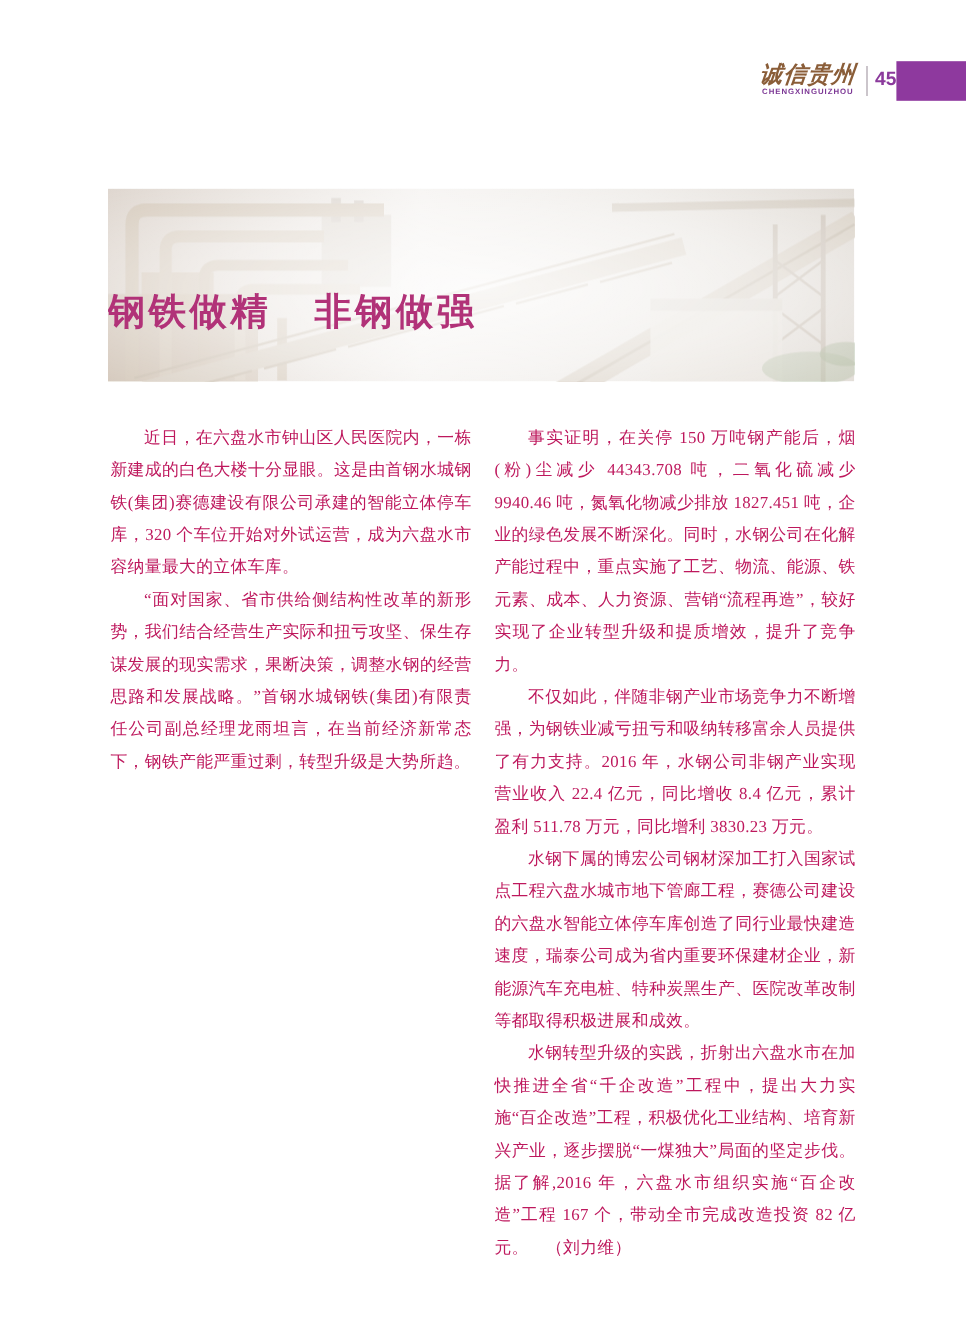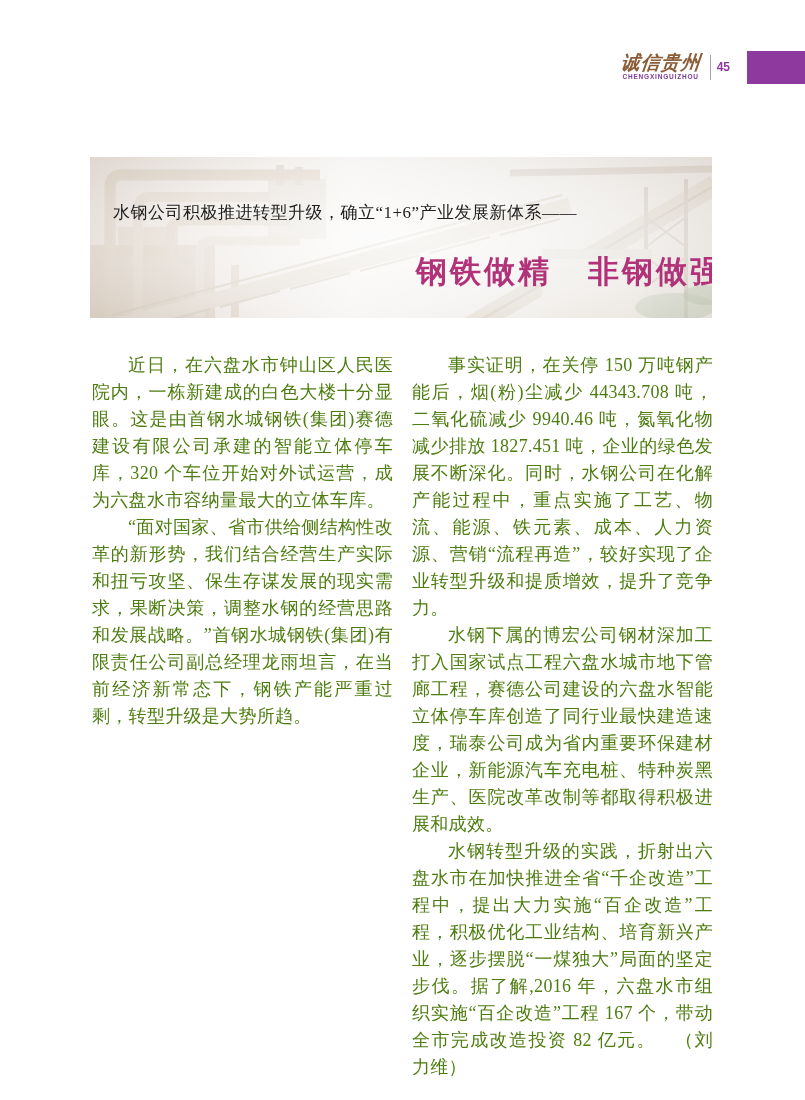--- a/index.html
+++ b/index.html
@@ -7,42 +7,42 @@
         font-family:"Liberation Serif",serif;}
 
   
   .masthead{position:absolute;top:49px;right:0;height:36px;display:flex;align-items:center;}
   .logo{display:flex;flex-direction:column;align-items:center;line-height:1;margin-right:7px;}
   .logo-cn{font-family:"Liberation Serif",serif;font-style:italic;font-weight:bold;
            font-size:19px;color:#8a5d38;transform:skewX(-6deg);letter-spacing:1px;}
   .logo-en{font-family:"Liberation Sans",sans-serif;font-size:6.5px;font-weight:bold;
            letter-spacing:.8px;color:#7c3795;margin-top:2px;}
   .mast-divider{width:1px;height:25px;background:#a9a0a9;margin:0 6px 0 2px;}
-  .pagenum{font-family:"Liberation Sans",sans-serif;font-size:12px;font-weight:bold;
-           color:#8b3a9c;margin-right:17px;}
+  .pagenum{font-family:"Liberation Sans",sans-serif;font-size:16px;font-weight:bold;
+           color:#8b3a9c;margin-right:0;}
   .accent-bar{width:58px;height:33px;background:#8e399e;}
 
   
   .feature{position:absolute;left:90px;top:157px;width:622px;height:161px;overflow:hidden;}
   .feature svg{position:absolute;left:0;top:0;width:100%;height:100%;}
   .veil{position:absolute;left:0;top:0;width:100%;height:100%;
         background:radial-gradient(ellipse at 50% 52%,rgba(255,255,255,.82) 0%,
                    rgba(255,255,255,.55) 55%,rgba(255,255,255,.18) 100%);}
   .kicker{position:absolute;top:44px;left:0;width:100%;box-sizing:border-box;
           padding-right:112px;text-align:center;font-size:17px;color:#1e1e1e;
           letter-spacing:.5px;z-index:3;}
-  .title{position:absolute;top:82px;left:0;width:100%;margin:12px;text-align:right;
+  .title{position:absolute;top:82px;left:0;width:100%;margin:0;text-align:left;
          font-family:"Liberation Sans",sans-serif;font-weight:bold;font-size:31px;
          color:#b13278;letter-spacing:3px;z-index:3;}
   .tgap{display:inline-block;width:36px;}
 
   
   .body{position:absolute;left:92px;top:352px;width:621px;display:flex;gap:19px;}
   .col{flex:1;min-width:0;}
-  .para{margin:0;text-indent:2em;font-size:18px;line-height:27px;color:#4d7c0f;
+  .para{margin:0;text-indent:2em;font-size:14px;line-height:27px;color:#be185d;
         text-align:justify;letter-spacing:.3px;}
   .para.noindent{text-indent:0;}
 </style>
 </head>
 <body>
 
 <div class="page">
 
   <header class="masthead">
     <div class="logo">
@@ -91,29 +91,29 @@
         <path d="M420 16 L622 12" stroke="#c2b6a6" stroke-width="7" fill="none"></path>
 
         <rect x="452" y="92" width="110" height="69" fill="#e7e2da" opacity="0.9"></rect>
         <rect x="452" y="92" width="110" height="10" fill="#d6cfc5"></rect>
 
         <ellipse cx="585" cy="150" rx="40" ry="14" fill="#8fa37c" opacity="0.5"></ellipse>
         <ellipse cx="615" cy="138" rx="22" ry="10" fill="#7d9468" opacity="0.5"></ellipse>
       </g>
     </svg>
     <div class="veil"></div>
-    <div class="kicker">水钢公司积极推进转型升级，确立“1+6”产业发展新体系——</div>
     <h1 class="title"><span>钢铁做精</span><span class="tgap"></span><span>非钢做强</span></h1>
   </section>
 
   <main class="body">
     <div class="col">
         <p class="para">近日，在六盘水市钟山区人民医院内，一栋新建成的白色大楼十分显眼。这是由首钢水城钢铁(集团)赛德建设有限公司承建的智能立体停车库，320 个车位开始对外试运营，成为六盘水市容纳量最大的立体车库。</p>
         <p class="para">“面对国家、省市供给侧结构性改革的新形势，我们结合经营生产实际和扭亏攻坚、保生存谋发展的现实需求，果断决策，调整水钢的经营思路和发展战略。”首钢水城钢铁(集团)有限责任公司副总经理龙雨坦言，在当前经济新常态下，钢铁产能严重过剩，转型升级是大势所趋。</p>
       </div>
     <div class="col">
         <p class="para">事实证明，在关停 150 万吨钢产能后，烟(粉)尘减少 44343.708 吨，二氧化硫减少 9940.46 吨，氮氧化物减少排放 1827.451 吨，企业的绿色发展不断深化。同时，水钢公司在化解产能过程中，重点实施了工艺、物流、能源、铁元素、成本、人力资源、营销“流程再造”，较好实现了企业转型升级和提质增效，提升了竞争力。</p>
+        <p class="para">不仅如此，伴随非钢产业市场竞争力不断增强，为钢铁业减亏扭亏和吸纳转移富余人员提供了有力支持。2016 年，水钢公司非钢产业实现营业收入 22.4 亿元，同比增收 8.4 亿元，累计盈利 511.78 万元，同比增利 3830.23 万元。</p>
         <p class="para">水钢下属的博宏公司钢材深加工打入国家试点工程六盘水城市地下管廊工程，赛德公司建设的六盘水智能立体停车库创造了同行业最快建造速度，瑞泰公司成为省内重要环保建材企业，新能源汽车充电桩、特种炭黑生产、医院改革改制等都取得积极进展和成效。</p>
         <p class="para">水钢转型升级的实践，折射出六盘水市在加快推进全省“千企改造”工程中，提出大力实施“百企改造”工程，积极优化工业结构、培育新兴产业，逐步摆脱“一煤独大”局面的坚定步伐。据了解,2016 年，六盘水市组织实施“百企改造”工程 167 个，带动全市完成改造投资 82 亿元。　（刘力维）</p>
       </div>
   </main>
 
 </div>
 
 </body></html>

